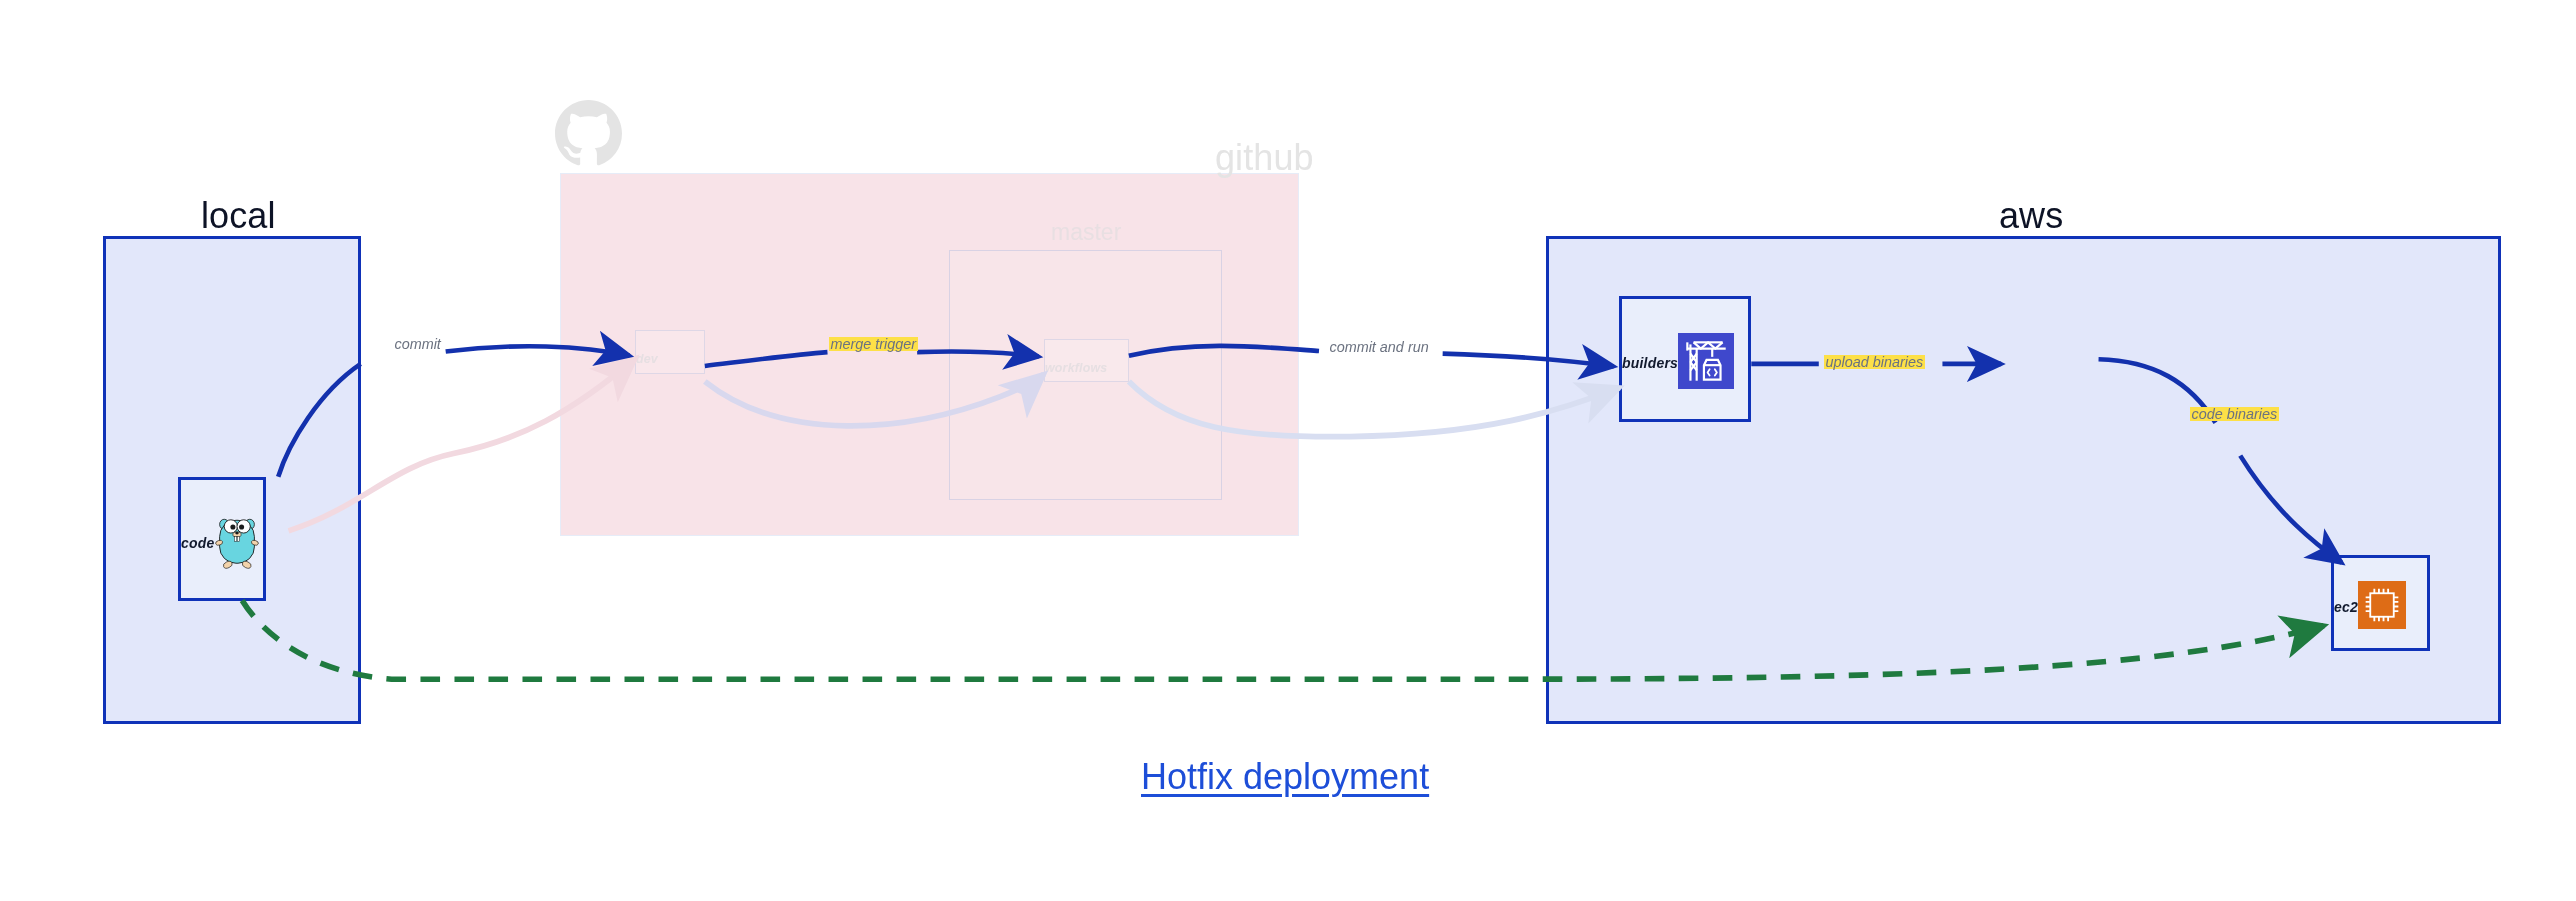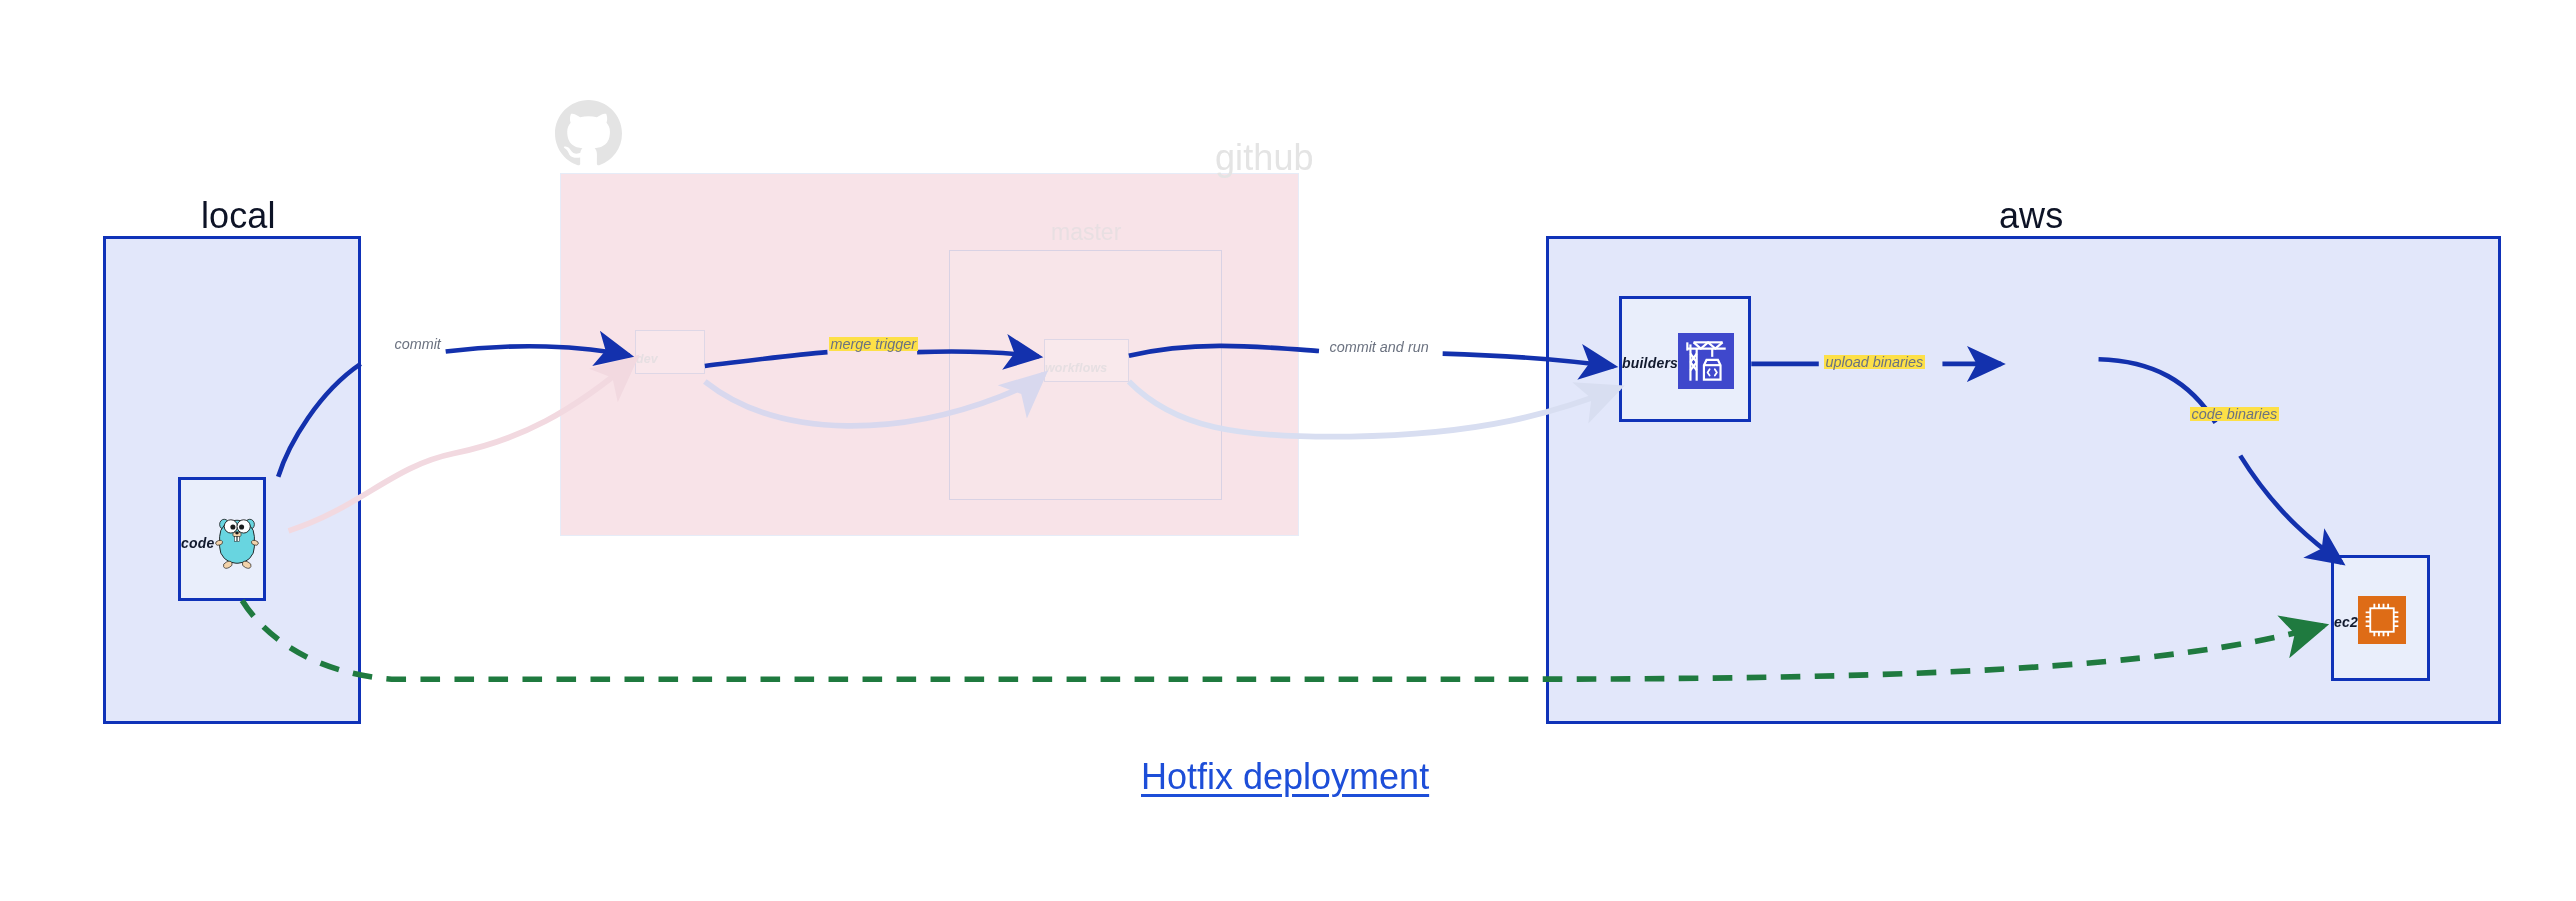--- a/index.html
+++ b/index.html
@@ -183,21 +183,21 @@
         </g>
         <g fill="none" stroke="#ffffff" stroke-width="3.4" stroke-linecap="round" stroke-linejoin="round">
           <path d="M61 70 L57 76 L61 82"></path>
           <path d="M71 70 L75 76 L71 82"></path>
         </g>
       </svg>
     </div>
   </div>
 
 
-  <div class="node" style="left:2331px;top:555px;width:99px;height:126px;">
+  <div class="node" style="left:2331px;top:555px;width:99px;height:96px;">
     <div class="node-title">ec2</div>
     <div class="node-icon">
       <svg width="48" height="48" viewBox="0 0 94 94">
         <rect x="0" y="0" width="94" height="94" fill="#de6c16"></rect>
         <g fill="none" stroke="#ffffff" stroke-width="3.6">
           <rect x="24" y="24" width="46" height="46"></rect>
           <path d="M32 24 L32 15 M41 24 L41 15 M50 24 L50 15 M59 24 L59 15"></path>
           <path d="M32 70 L32 79 M41 70 L41 79 M50 70 L50 79 M59 70 L59 79"></path>
           <path d="M24 32 L15 32 M24 41 L15 41 M24 50 L15 50 M24 59 L15 59"></path>
           <path d="M70 32 L79 32 M70 41 L79 41 M70 50 L79 50 M70 59 L79 59"></path>

